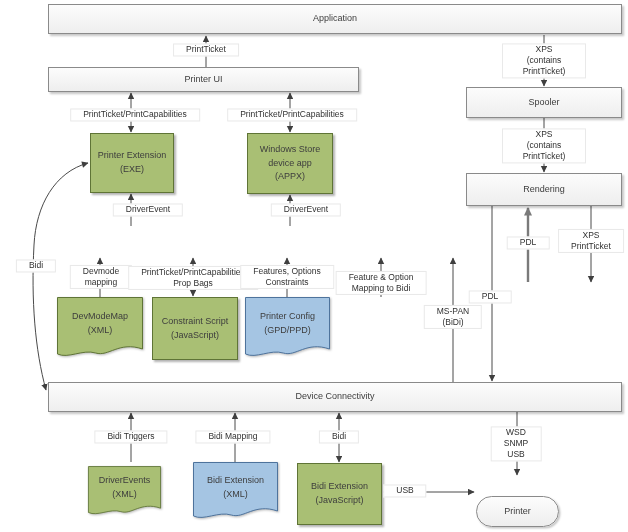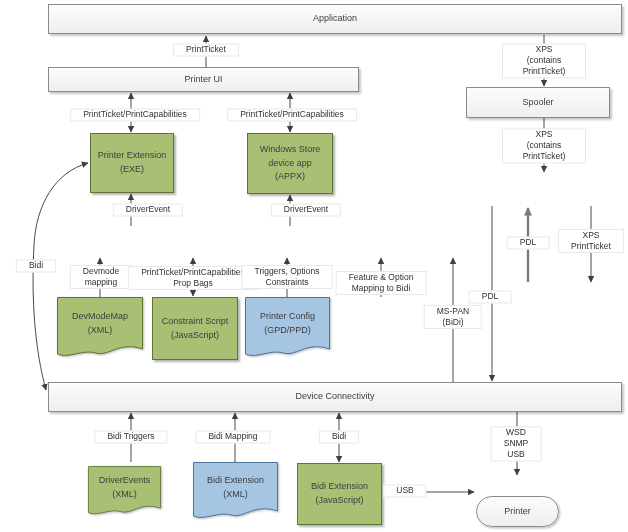--- a/index.html
+++ b/index.html
@@ -104,21 +104,22 @@
       <line x1="517" y1="412" x2="517" y2="475" marker-end="url(#arr)"></line>
 
       <path d="M88 163 C55 172 36 205 34 245 C31 300 35 350 46 390" marker-start="url(#arrRev)" marker-end="url(#arr)"></path>
     </g>
 
     <line x1="528" y1="282" x2="528" y2="208" stroke="#7a7a7a" stroke-width="2.4" marker-end="url(#arrGray)"></line>
   </svg>
 
   <div class="node gray" style="left:48px;top:4px;width:574px;height:30px">Application</div>
   <div class="node gray" style="left:48px;top:67px;width:311px;height:25px">Printer UI</div>
-  <div class="node gray" style="left:466px;top:87px;width:144px;height:31px">Spooler</div>
+  <div class="node gray" style="left:466px;top:87px;width:156px;height:31px">Spooler</div>
+  <div class="node gray" style="left:466px;top:173px;width:156px;height:33px">Rendering</div>
   <div class="node gray" style="left:48px;top:382px;width:574px;height:30px">Device Connectivity</div>
   <div class="node gray pill" style="left:476px;top:496px;width:83px;height:31px">Printer</div>
 
   <div class="node green" style="left:90px;top:133px;width:84px;height:60px">Printer Extension
 (EXE)</div>
   <div class="node green" style="left:247px;top:133px;width:86px;height:61px">Windows Store
 device app
 (APPX)</div>
   <div class="node green" style="left:152px;top:297px;width:86px;height:63px">Constraint Script
 (JavaScript)</div>
@@ -160,21 +161,21 @@
   <div class="lbl" style="left:544px;top:61px">XPS
 (contains PrintTicket)</div>
   <div class="lbl" style="left:544px;top:146px">XPS
 (contains PrintTicket)</div>
   <div class="lbl" style="left:148px;top:210px">DriverEvent</div>
   <div class="lbl" style="left:306px;top:210px">DriverEvent</div>
   <div class="lbl" style="left:101px;top:277px">Devmode
 mapping</div>
   <div class="lbl" style="left:193px;top:278px">PrintTicket/PrintCapabilities
 Prop Bags</div>
-  <div class="lbl" style="left:287px;top:277px">Triggers, Options
+  <div class="lbl" style="left:287px;top:277px">Features, Options
 Constraints</div>
   <div class="lbl" style="left:381px;top:283px">Feature &amp; Option
 Mapping to Bidi</div>
   <div class="lbl" style="left:453px;top:317px">MS-PAN
 (BiDi)</div>
   <div class="lbl" style="left:490px;top:297px">PDL</div>
   <div class="lbl" style="left:528px;top:243px">PDL</div>
   <div class="lbl" style="left:591px;top:241px">XPS
 PrintTicket</div>
   <div class="lbl" style="left:36px;top:266px">Bidi</div>

